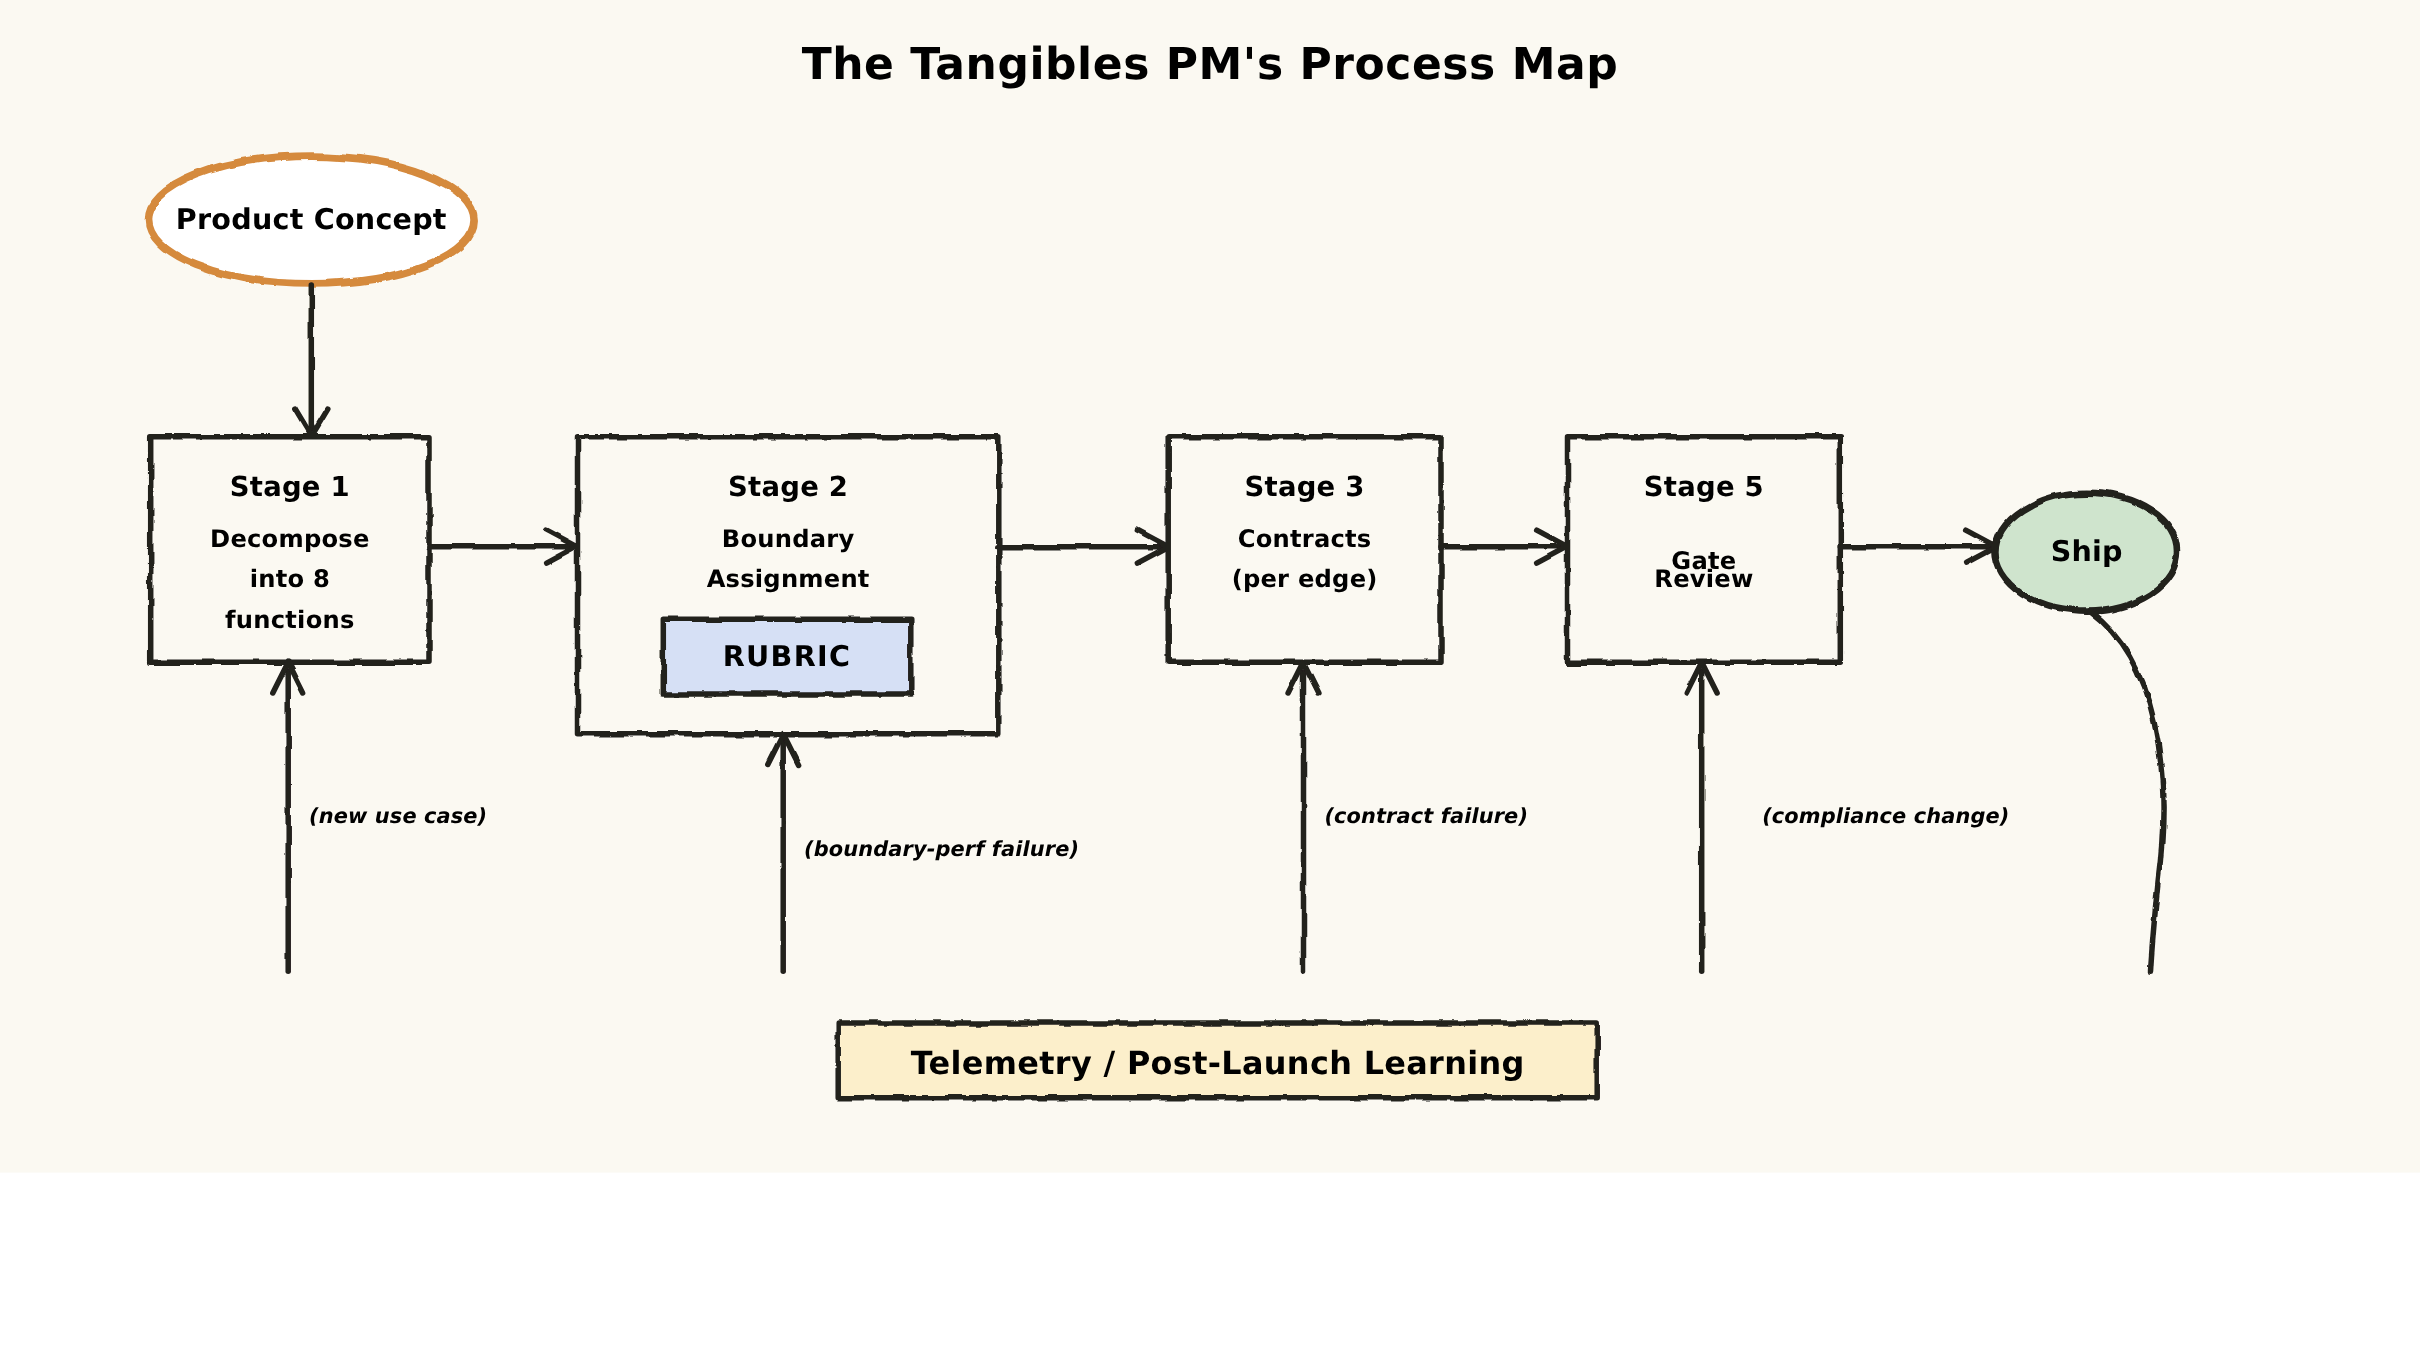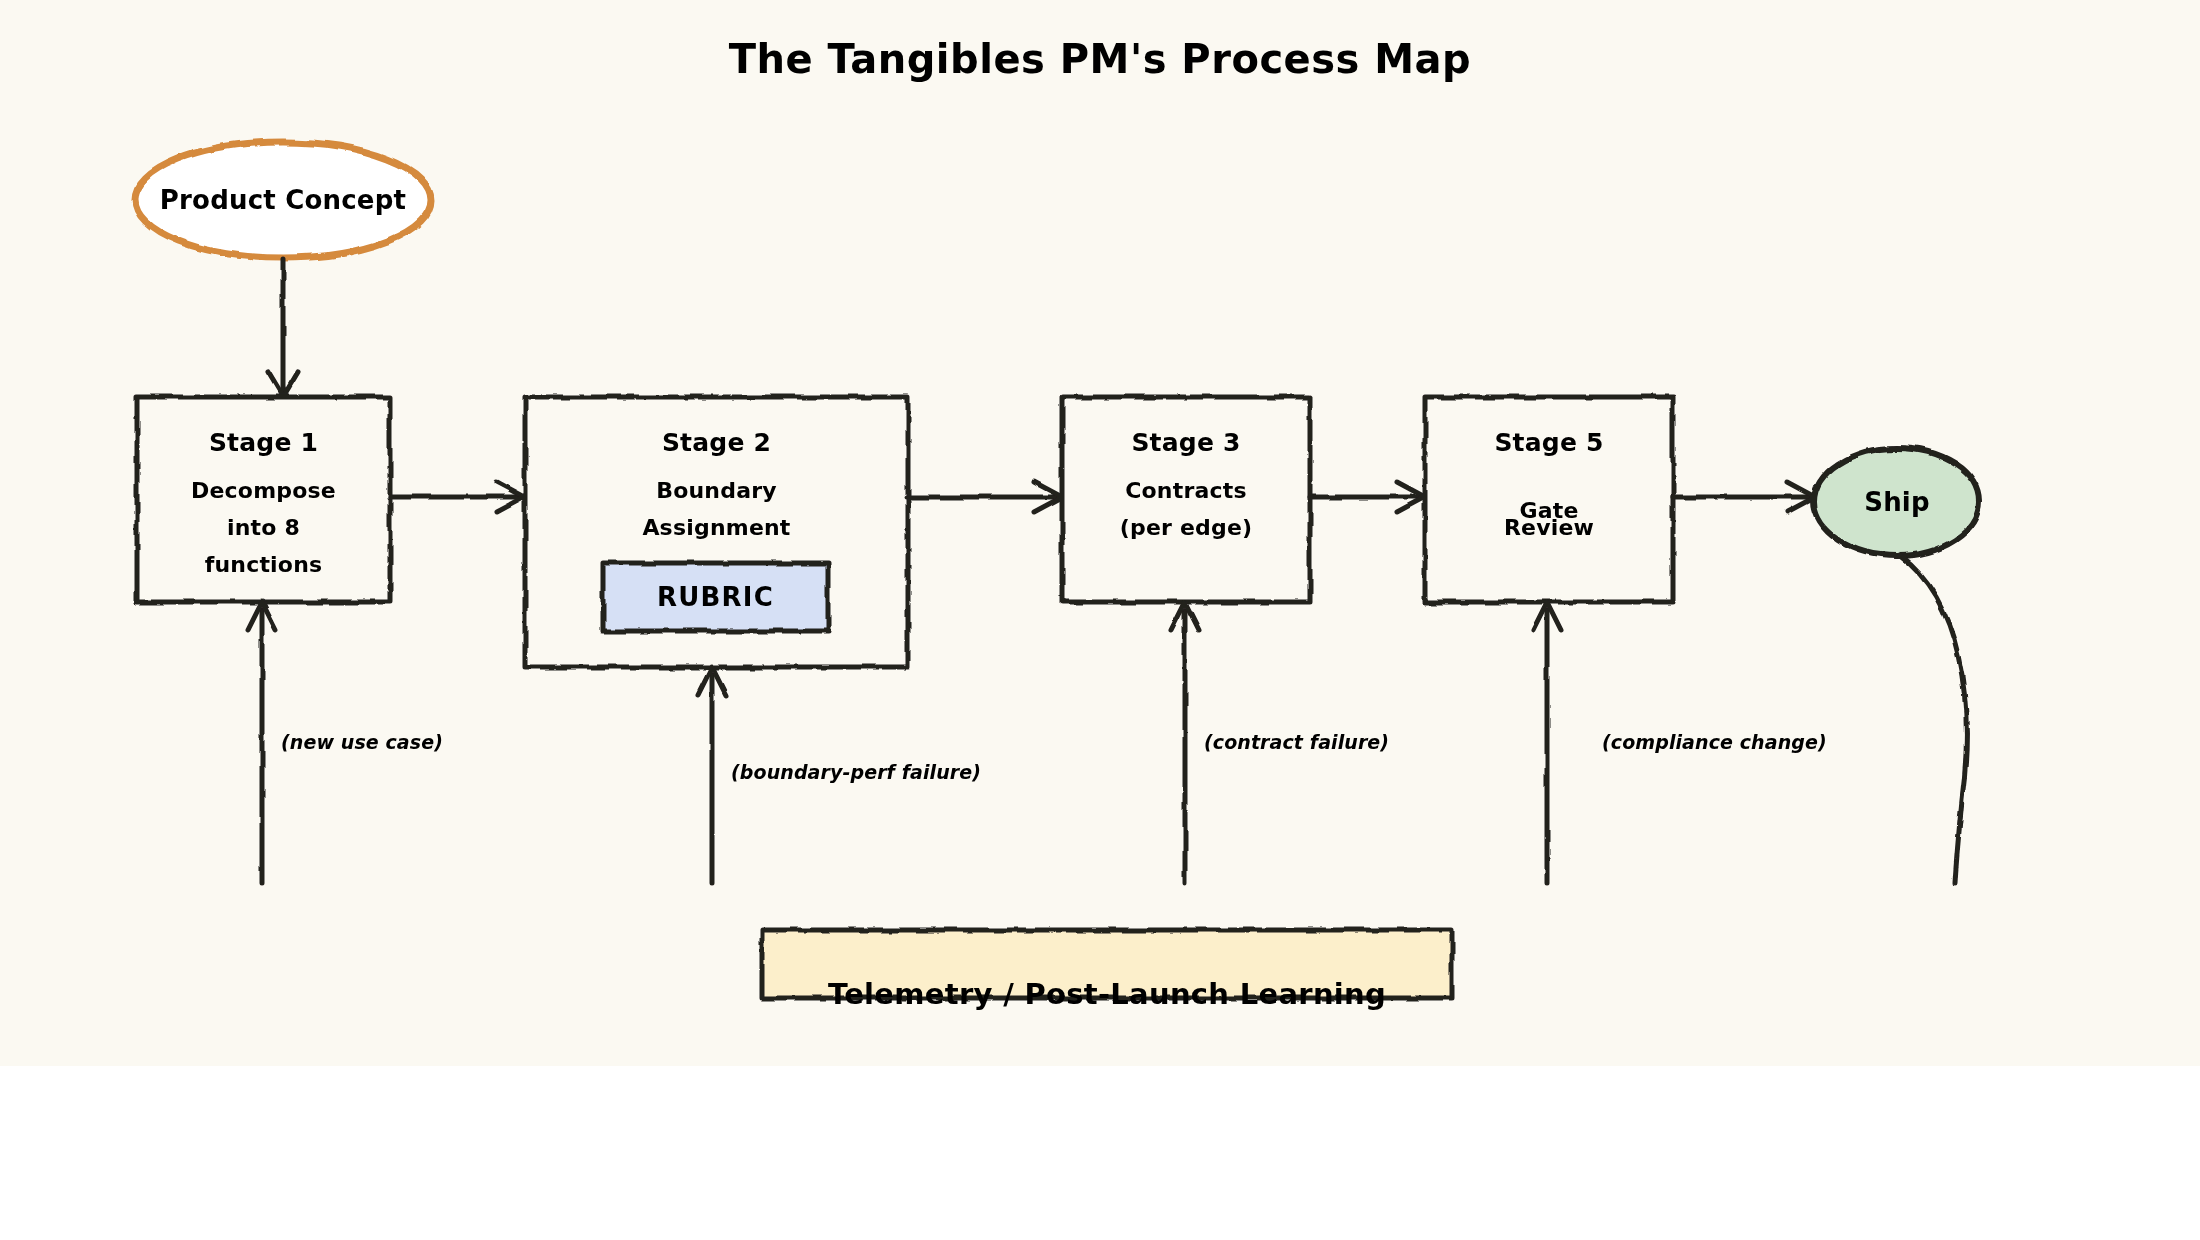--- a/index.html
+++ b/index.html
@@ -194,14 +194,14 @@
   <div class="lbl node-sub" style="left:1425px; top:472px; width:248px;margin-top:20px;">Gate</div>
   <div class="lbl node-sub" style="left:1425px; top:509px; width:248px;">Review</div>
 
   <div class="lbl ship-text" style="left:1797px; top:487px; width:200px;">Ship</div>
 
   <div class="lbl edge-note" style="left:281px; top:731px; width:320px;">(new use case)</div>
   <div class="lbl edge-note" style="left:731px; top:761px; width:360px;">(boundary-perf failure)</div>
   <div class="lbl edge-note" style="left:1204px; top:731px; width:320px;">(contract failure)</div>
   <div class="lbl edge-note" style="left:1566px; top:731px; width:340px;margin-left:36px;">(compliance change)</div>
 
-  <div class="lbl telemetry-text" style="left:762px; top:949px; width:690px;margin-top:28px;">Telemetry / Post-Launch Learning</div>
+  <div class="lbl telemetry-text" style="left:762px; top:949px; width:690px;">Telemetry / Post-Launch Learning</div>
 </div>
 
 </body></html>

